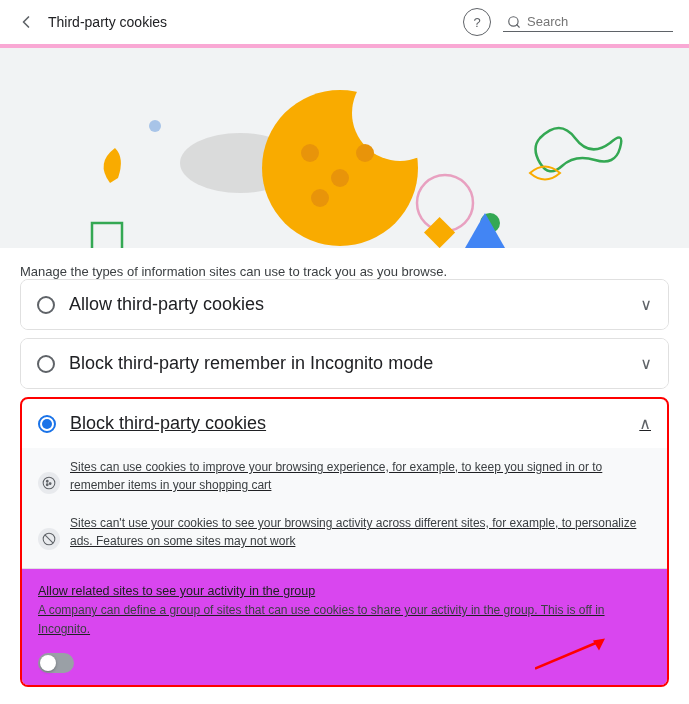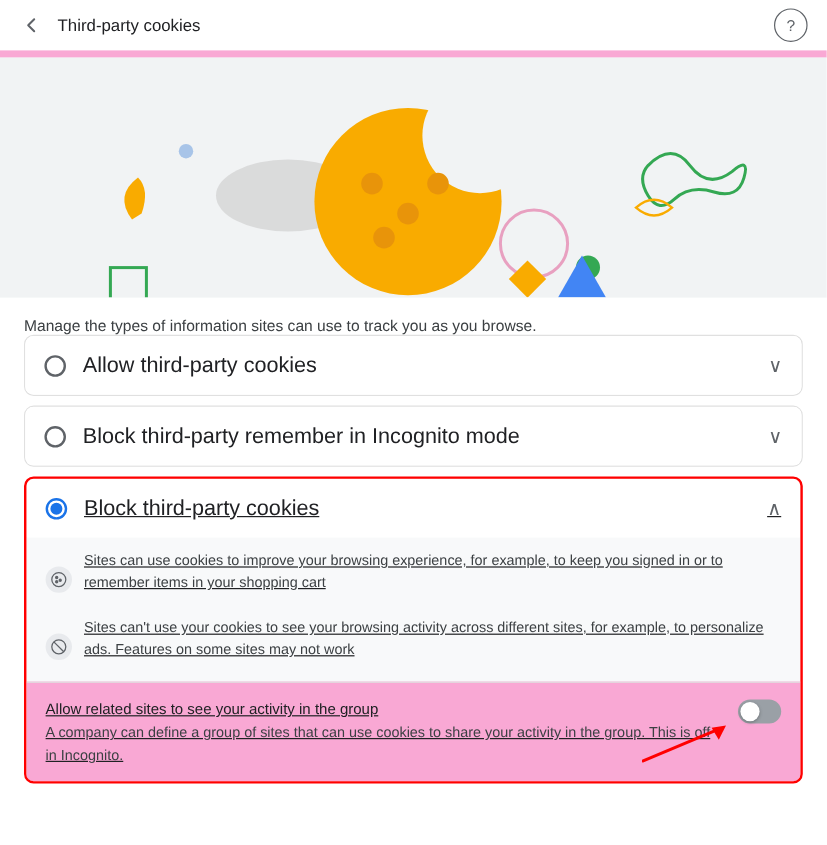--- a/index.html
+++ b/index.html
@@ -11,21 +11,21 @@
       width: 689px;
       min-height: 704px;
     }
 
     
     .header {
       display: flex;
       align-items: center;
       padding: 8px 16px;
       height: 48px;
-      border-bottom: 6px solid #f9a8d4;
+      border-bottom: 4px solid #f9a8d4;
       gap: 12px;
     }
     .header-back {
       cursor: pointer;
       color: #5f6368;
       font-size: 18px;
       display: flex;
       align-items: center;
     }
     .header-title {
@@ -161,26 +161,27 @@
       color: #5f6368;
     }
     .sub-text {
       font-size: 12px;
       color: #3c4043;
       line-height: 1.5;
     }
 
     
     .toggle-row {
-      background: #f9a8d4;
+      background: #d946ef;
       padding: 12px 16px;
       border-top: 1px solid #e0e0e0;
       display: flex;
       align-items: flex-start;
       gap: 12px;
+      flex-direction: column;
     }
     .toggle-text-block {
       flex: 1;
       font-size: 12px;
       color: #3c4043;
       line-height: 1.6;
     }
     .toggle-text-block .toggle-title {
       font-size: 12.5px;
       color: #202124;
@@ -237,20 +238,27 @@
 <div class="header">
   <div class="header-back">
     <svg width="20" height="20" viewBox="0 0 24 24" fill="none" stroke="#5f6368" stroke-width="2" stroke-linecap="round" stroke-linejoin="round">
       <polyline points="15 18 9 12 15 6"></polyline>
     </svg>
   </div>
   <div class="header-title">Third-party cookies</div>
   <div class="header-help">
     <span>?</span>
   </div>
+  <div class="header-search">
+    <svg class="search-icon-svg" width="14" height="14" viewBox="0 0 24 24" fill="none" stroke="#5f6368" stroke-width="2" stroke-linecap="round" stroke-linejoin="round">
+      <circle cx="11" cy="11" r="8"></circle>
+      <line x1="21" y1="21" x2="16.65" y2="16.65"></line>
+    </svg>
+    <input type="text" placeholder="Search" style="">
+  </div>
 </div>
 
 <div class="illustration">
   <svg class="illustration-svg" viewBox="0 0 689 200" xmlns="http://www.w3.org/2000/svg">
 
     <ellipse cx="240" cy="115" rx="60" ry="30" fill="#d0d0d0" opacity="0.7"></ellipse>
 
     <circle cx="155" cy="78" r="6" fill="#a8c4e8"></circle>
 
     <path d="M110 135 Q95 115 115 100 Q125 110 118 130 Z" fill="#f9ab00"></path>

